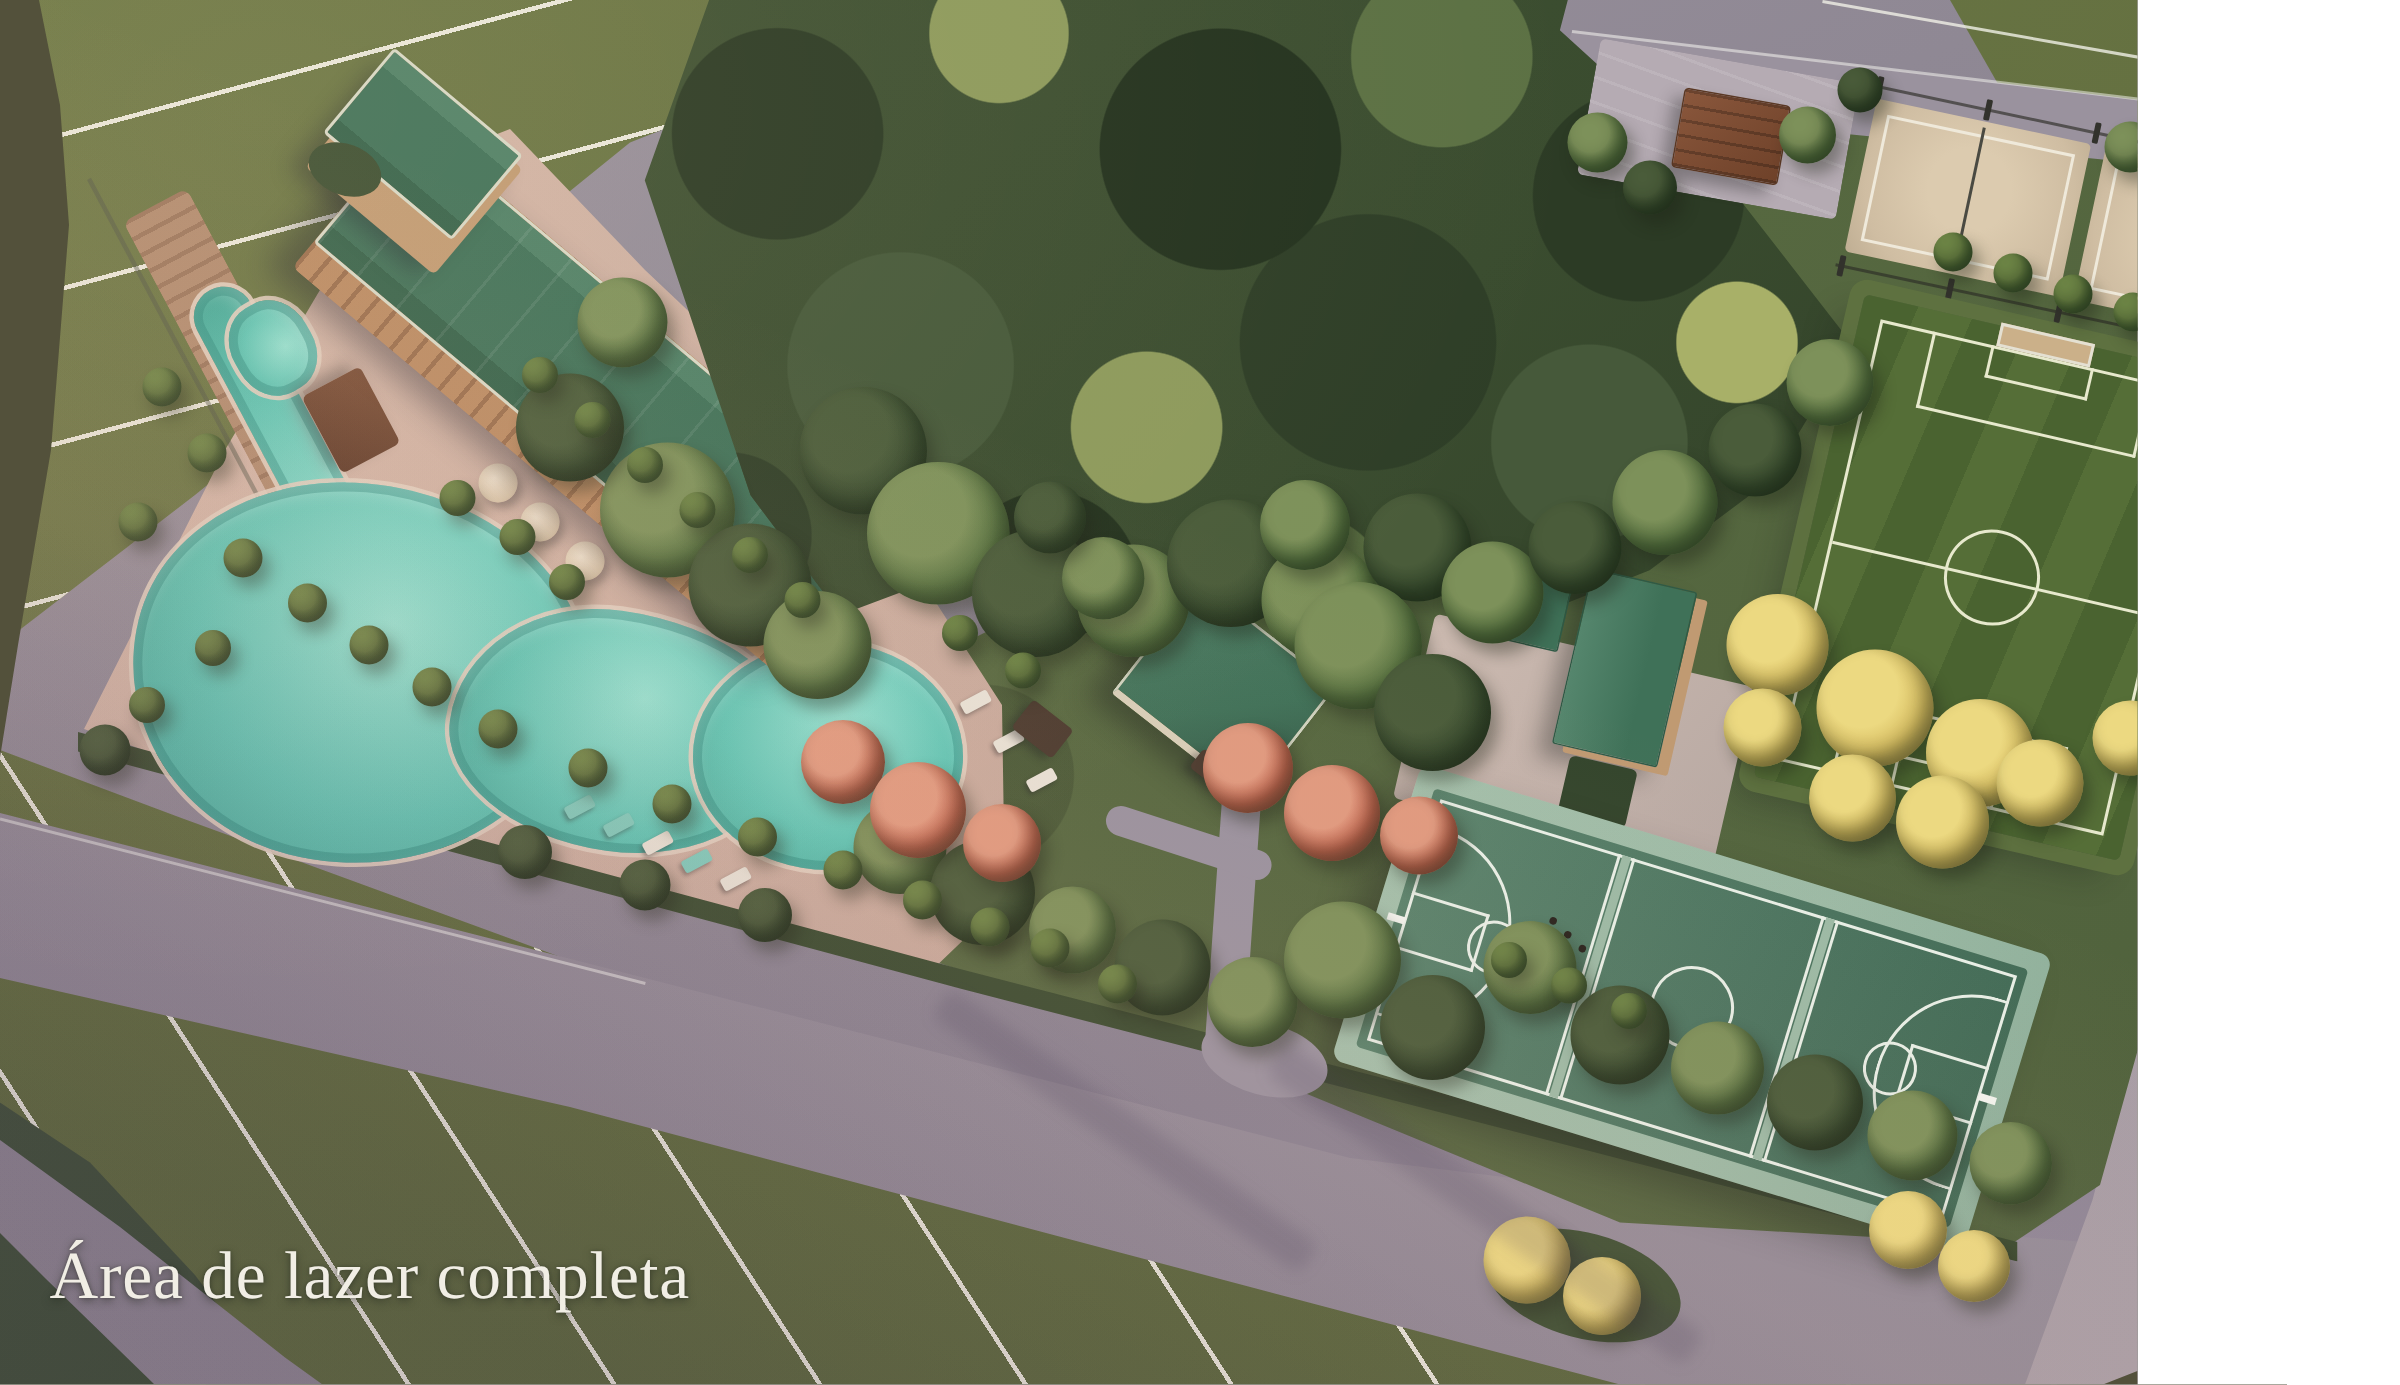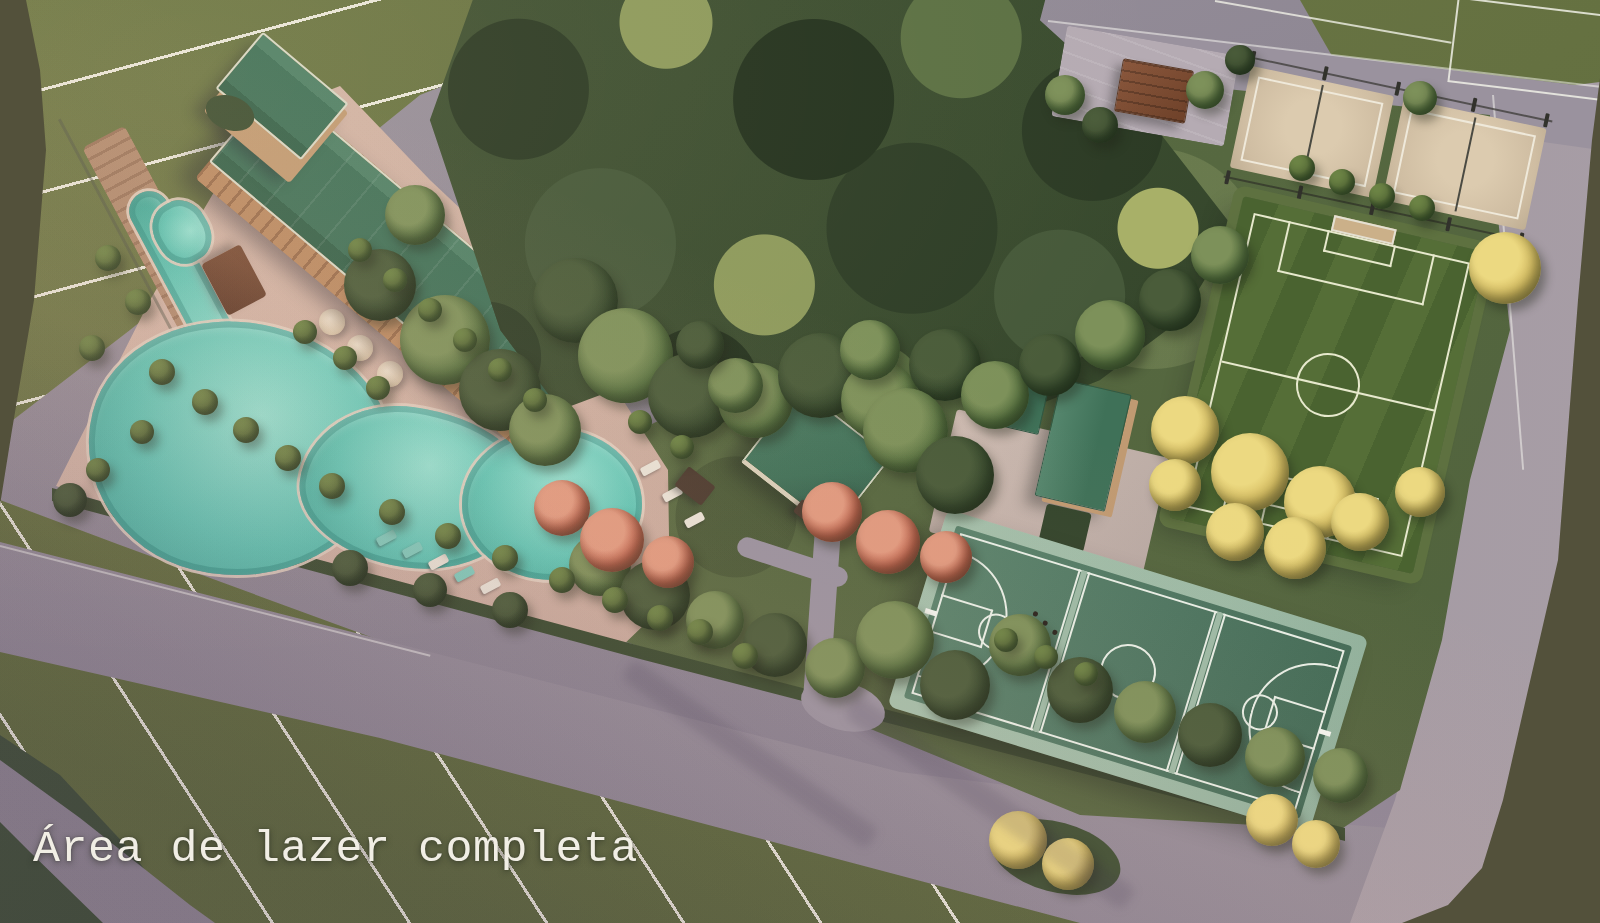--- a/index.html
+++ b/index.html
@@ -1,19 +1,19 @@
 <!DOCTYPE html>
 <html style="--frame: #53513b; --road: #8f8894; --grass-lot: #66713f; --lawn: #5a6c41; --forest: #3a4c2f; --pool: #5ec5b4; --pool-light: #93e0d0; --roof-green: #3f7158; --deck: #c9ac9f; --wall-tan: #b98a62; --court-dark: #4c7560; --court-light: #9cbaa5; --field-green: #4a6330; --field-line: #e7e9cd; --sand: #cfbda2; --ipe-yellow: #d3b95e; --flower-red: #c4624c; --line-white: #e9e7da; --caption-color: #f1eee5;"><head>
 <meta charset="utf-8">
 <style>
   html,body { margin:0; padding:0; }
   .stage {
-    position:relative; width:1600px; height:923px; overflow:hidden;
+    position:relative; width:1425px; height:923px; overflow:hidden;
     background: var(--frame, #53513b);
-    font-family: Liberation Mono, monospace;
+    font-family: Liberation Serif, serif;
   }
   .stage *, .stage { box-sizing:border-box; }
   .abs { position:absolute; }
   .cp { position:absolute; inset:0; }
 
   
   .g-base { background: linear-gradient(155deg,#9a929d 0%, #8f8894 40%, #888190 70%, #918899 100%); }
 
   
   .lot-tl {

